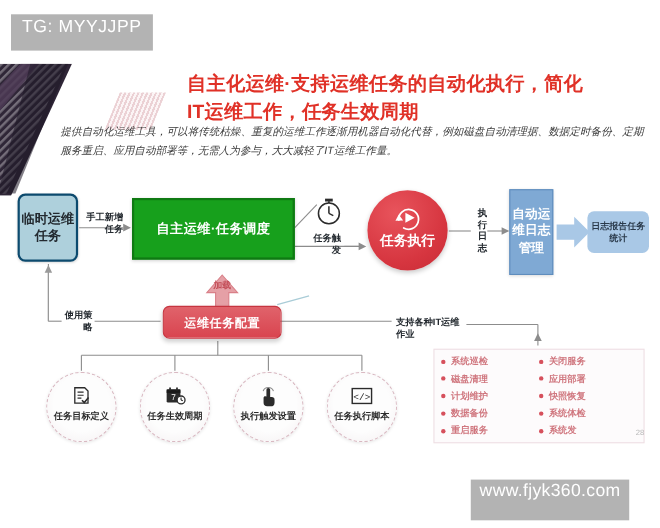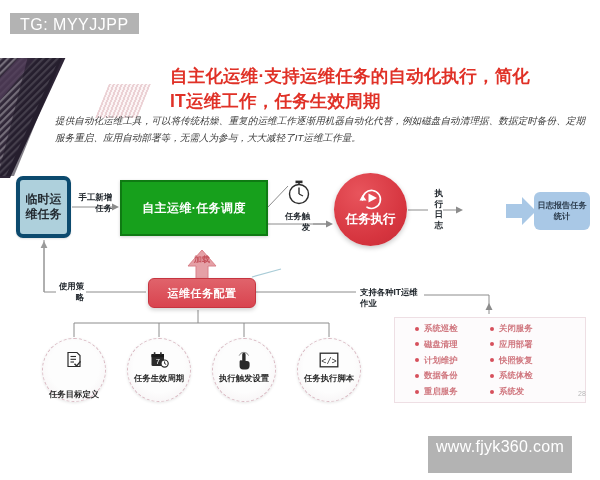--- a/index.html
+++ b/index.html
@@ -10,21 +10,21 @@
     overflow:hidden;
     position:relative;
   }
   .slide{position:absolute;inset:0;background:#fff;}
 
   
   .tg-banner{
     position:absolute;left:10px;top:13px;
     background:rgba(150,150,150,.72);
     color:#fff;font-size:16px;letter-spacing:.5px;
-    padding:3px 10px 0 10px;
+    padding:3px 10px 12px 10px;
     line-height:1.1;
   }
 
   
   .corner-deco{position:absolute;left:0;top:58px;width:120px;height:120px;overflow:hidden;}
   .corner-deco svg{display:block;}
 
   .stripe-block{
     position:absolute;left:102px;top:84px;width:42px;height:34px;
     transform:skewX(-22deg);
@@ -43,21 +43,21 @@
     color:#3b3b3b;font-size:9.6px;line-height:1.75;
     text-align:justify;
     font-style:italic;
   }
 
   
   .node{position:absolute;box-sizing:border-box;display:flex;align-items:center;justify-content:center;text-align:center;}
 
   .box-temp{
     left:16px;top:176px;width:55px;height:62px;
-    background:#aed0dc;border:4px solid #0c4a6e;border-radius:7px;
+    background:#aed0dc;border:2px solid #0c4a6e;border-radius:7px;
     color:#232a30;font-size:12px;font-weight:bold;line-height:1.28;
     box-shadow:0 1px 2px rgba(0,0,0,.12);
   }
   .box-green{
     left:120px;top:180px;width:148px;height:56px;
     background:#17a01c;border:2px solid #0f7a13;
     color:#fff;font-size:12px;font-weight:bold;letter-spacing:.4px;
     box-shadow:0 1px 3px rgba(0,0,0,.18);
   }
   .circle-red{
@@ -105,30 +105,30 @@
   .bcircle{
     position:absolute;width:64px;height:64px;border-radius:50%;
     background:radial-gradient(circle at 50% 45%,#fdfdfd 55%,#f3eef0 100%);
     border:1px dashed #d9b9c2;
     box-shadow:0 1px 3px rgba(0,0,0,.10);
     display:flex;flex-direction:column;align-items:center;justify-content:flex-start;
     box-sizing:border-box;padding-top:11px;
   }
   .bcircle .ico{height:20px;display:flex;align-items:center;justify-content:center;}
   .bcircle .cap{margin-top:3px;font-size:8.4px;font-weight:bold;color:#2b2b2b;line-height:1.28;text-align:center;}
-  .bc1{left:42px;top:338px;gap:16px;}
+  .bc1{left:42px;top:338px;}
   .bc2{left:127px;top:338px;}
   .bc3{left:212px;top:338px;}
   .bc4{left:297px;top:338px;}
 
   
   .ops-panel{
     position:absolute;left:394px;top:317px;width:192px;height:86px;
     background:#fdfbfc;border:1px solid #eedfe4;
-    display:flex;box-sizing:border-box;padding:5px 20px;
+    display:flex;box-sizing:border-box;padding:5px 6px;
   }
   .ops-col{flex:1;display:flex;flex-direction:column;justify-content:space-between;}
   .ops-item{display:flex;align-items:center;font-size:8.4px;color:#d0777f;font-weight:bold;}
   .ops-item .dot{width:4px;height:4px;border-radius:50%;background:#d6505c;margin-right:5px;flex:none;}
 
   
   .wires{position:absolute;left:0;top:0;width:600px;height:480px;pointer-events:none;}
 
   
   .watermark{
@@ -236,20 +236,21 @@
     <svg style="position:absolute;top:12px;left:24px;" width="26" height="26" viewBox="0 0 26 26">
       <path d="M4.5,15 A9,9 0 1 1 9,22.2" fill="none" stroke="#fff" stroke-width="1.6" stroke-linecap="round"></path>
       <polygon points="4.5,10 8.5,15.5 1.5,15.6" fill="#fff"></polygon>
       <polygon points="10.5,8.5 19,13 10.5,17.5" fill="#fff"></polygon>
     </svg>
     <span class="lbl">任务执行</span>
   </div>
 
   <div class="edge-label lab-exeglog">执行日志</div>
 
+  <div class="node box-blue">自动运维日志管理</div>
   <div class="node box-report">日志报告任务统计</div>
 
   <div class="edge-label lab-strategy">使用策略</div>
   <div class="edge-label lab-load">加载</div>
 
   <div class="node box-redcfg">运维任务配置</div>
 
   <div class="edge-label lab-support">支持各种IT运维作业</div>
 
   <div class="bcircle bc1">

